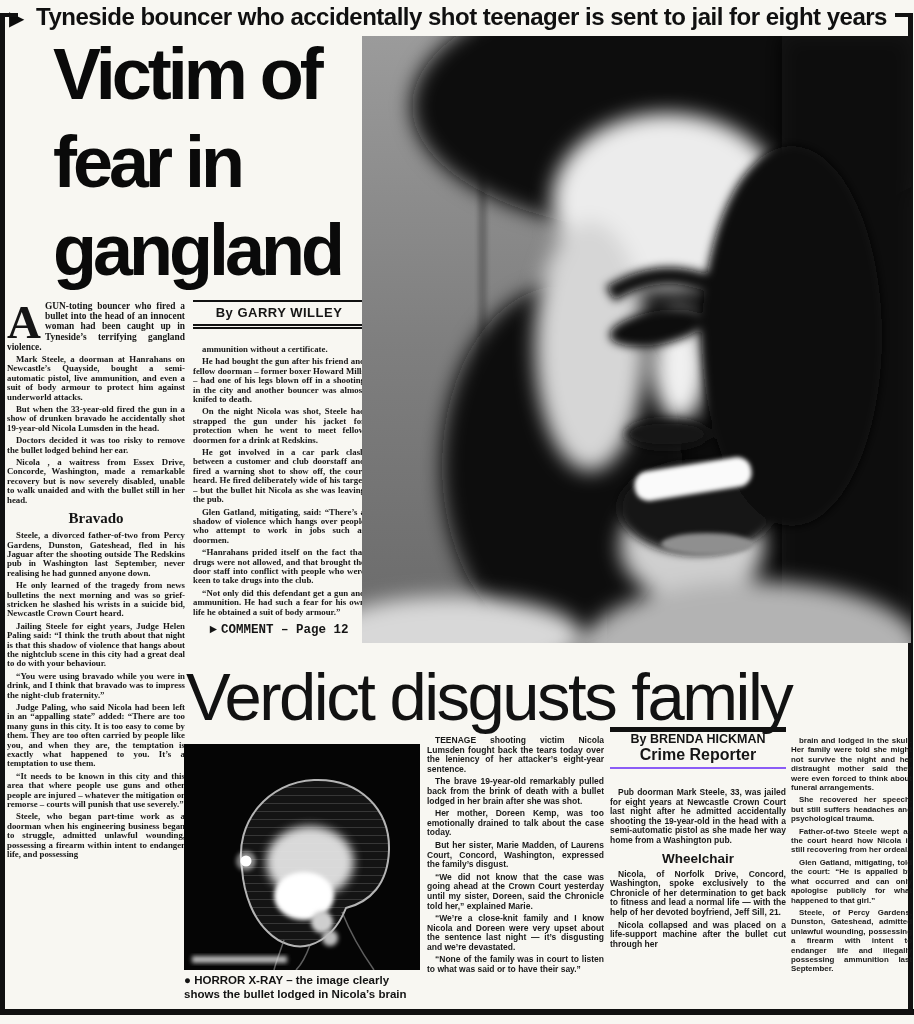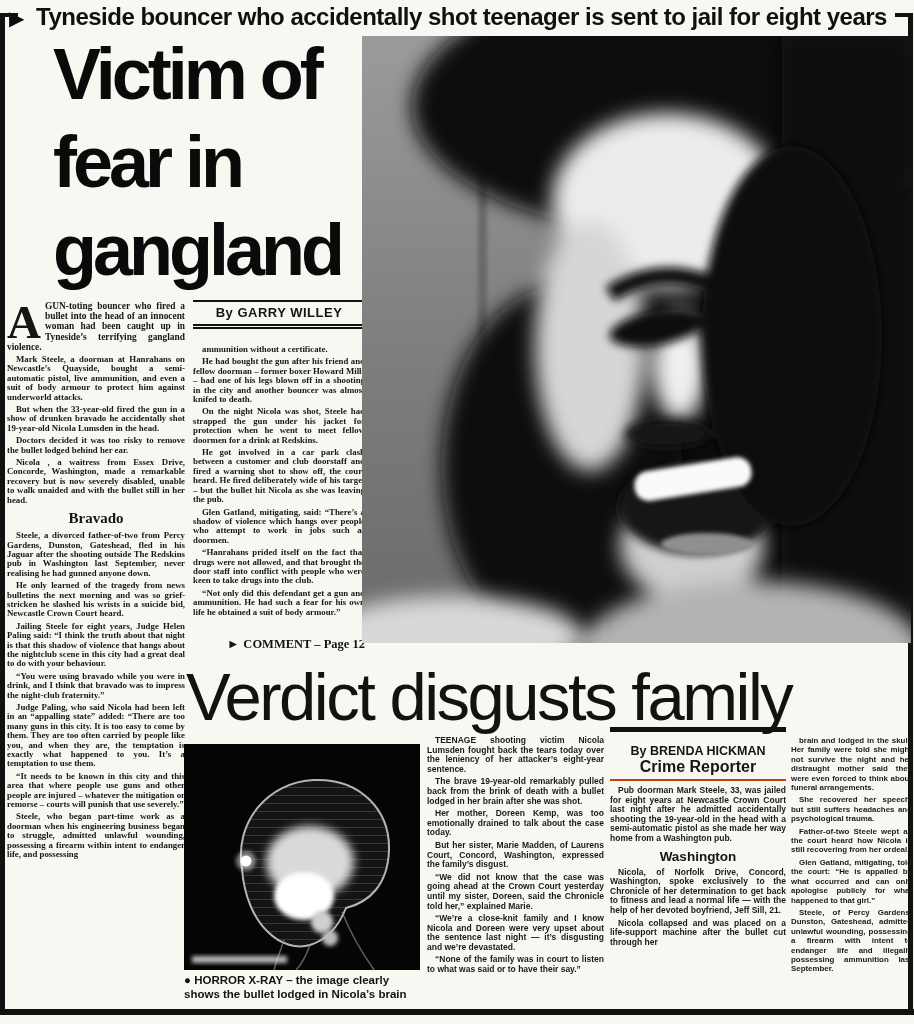--- a/index.html
+++ b/index.html
@@ -20,42 +20,42 @@
   
   .col{position:absolute;text-align:justify;}
   .col1{left:7px;top:301px;width:178px;height:708px;overflow:hidden;}
   .col2{left:193px;top:300px;width:172px;height:368px;overflow:hidden;}
   p.para1{font-size:8.8px;line-height:9.4px;font-weight:bold;margin:0 0 3px 0;text-indent:9px;color:#171717;}
   p.lead{font-size:9.4px;line-height:10.2px;font-weight:bold;margin:0 0 3px 0;text-indent:0;}
   .dropcap{float:left;font-size:47px;line-height:38px;font-weight:bold;padding:2px 4px 0 0;font-family:"Liberation Serif",serif;}
   .subhead1{font-family:"Liberation Serif",serif;font-weight:bold;font-size:15px;text-align:center;margin:5px 0 4px 0;}
   .byline1{border-top:2px solid #111;border-bottom:5px double #111;text-align:center;
            font-family:"Liberation Sans",sans-serif;font-weight:bold;font-size:13px;padding:3px 0 4px 0;margin-bottom:16px;letter-spacing:0.5px;}
-  .comment{font-family:Liberation Serif, serif;font-weight:bold;font-size:12.5px;margin-top:20px;text-align:right;}
+  .comment{font-family:Liberation Mono, monospace;font-weight:bold;font-size:12.5px;margin-top:6px;text-align:center;}
   .comment .arr{margin-right:4px;}
   
   .photo1{position:absolute;left:362px;top:36px;width:549px;height:607px;background:#0b0b0b;}
   .photo1 svg{display:block;}
   .cap1{position:absolute;left:366px;top:647px;width:546px;font-family:"Liberation Sans",sans-serif;
         font-weight:bold;font-size:11.5px;color:#131313;}
   
   .h2{position:absolute;left:186px;top:658px;width:728px;font-family:"Liberation Sans",sans-serif;
       font-weight:normal;font-size:67px;letter-spacing:-2.5px;color:#121212;}
   
   .xray{position:absolute;left:184px;top:744px;width:236px;height:226px;background:#050505;}
   .cap2{position:absolute;left:184px;top:974px;width:238px;font-family:"Liberation Sans",sans-serif;
         font-weight:bold;font-size:11.5px;line-height:13.5px;color:#131313;}
   .colA{left:427px;top:736px;width:177px;height:276px;overflow:hidden;}
   .colB{left:610px;top:727px;width:176px;height:285px;overflow:hidden;}
   .colC{left:791px;top:736px;width:121px;height:276px;overflow:hidden;}
   p.para2{font-family:"Liberation Sans",sans-serif;font-weight:bold;font-size:8.5px;line-height:9.6px;
           margin:0 0 3px 0;text-indent:8px;color:#1a1a1a;}
   .colC p.para2{font-size:7.9px;line-height:9.4px;}
-  .byline2{border-top:5px solid #111;border-bottom:2px solid #c2410c;text-align:center;
-           font-family:"Liberation Sans",sans-serif;padding:12px 0 3px 0;margin-bottom:5px;}
+  .byline2{border-top:5px solid #111;border-bottom:2px solid #8b5cf6;text-align:center;
+           font-family:"Liberation Sans",sans-serif;padding:0 0 3px 0;margin-bottom:19px;}
   .byline2 .nm{font-weight:bold;font-size:12.5px;display:block;}
   .byline2 .tt{font-weight:bold;font-size:16px;display:block;}
   .subhead2{font-family:"Liberation Sans",sans-serif;font-weight:bold;font-size:13.5px;text-align:center;margin:5px 0 4px 0;}
 </style>
 </head>
 <body>
 
 <div class="page">
 
   <span class="strap-arrow">▶</span>
@@ -194,21 +194,21 @@
         <p class="para2">“None of the family was in court to listen to what was said or to have their say.”</p>
       </div>
   </div>
 
   <div class="col colB">
     <div class="byline2">
       <span class="nm">By BRENDA HICKMAN</span>
       <span class="tt">Crime Reporter</span>
     </div>
     <p class="para2">Pub doorman Mark Steele, 33, was jailed for eight years at Newcastle Crown Court last night after he admitted accidentally shooting the 19-year-old in the head with a semi-automatic pistol as she made her way home from a Washington pub.</p>
-    <div class="subhead2">Washington</div>
+    <div class="subhead2">Wheelchair</div>
     <div>
         <p class="para2">Nicola, of Norfolk Drive, Concord, Washington, spoke exclusively to the Chronicle of her determination to get back to fitness and lead a normal life — with the help of her devoted boyfriend, Jeff Sill, 21.</p>
         <p class="para2">Nicola collapsed and was placed on a life-support machine after the bullet cut through her</p>
       </div>
   </div>
 
   <div class="col colC">
     <div>
         <p class="para2">brain and lodged in the skull. Her family were told she might not survive the night and her distraught mother said they were even forced to think about funeral arrangements.</p>
         <p class="para2">She recovered her speech, but still suffers headaches and psychological trauma.</p>

